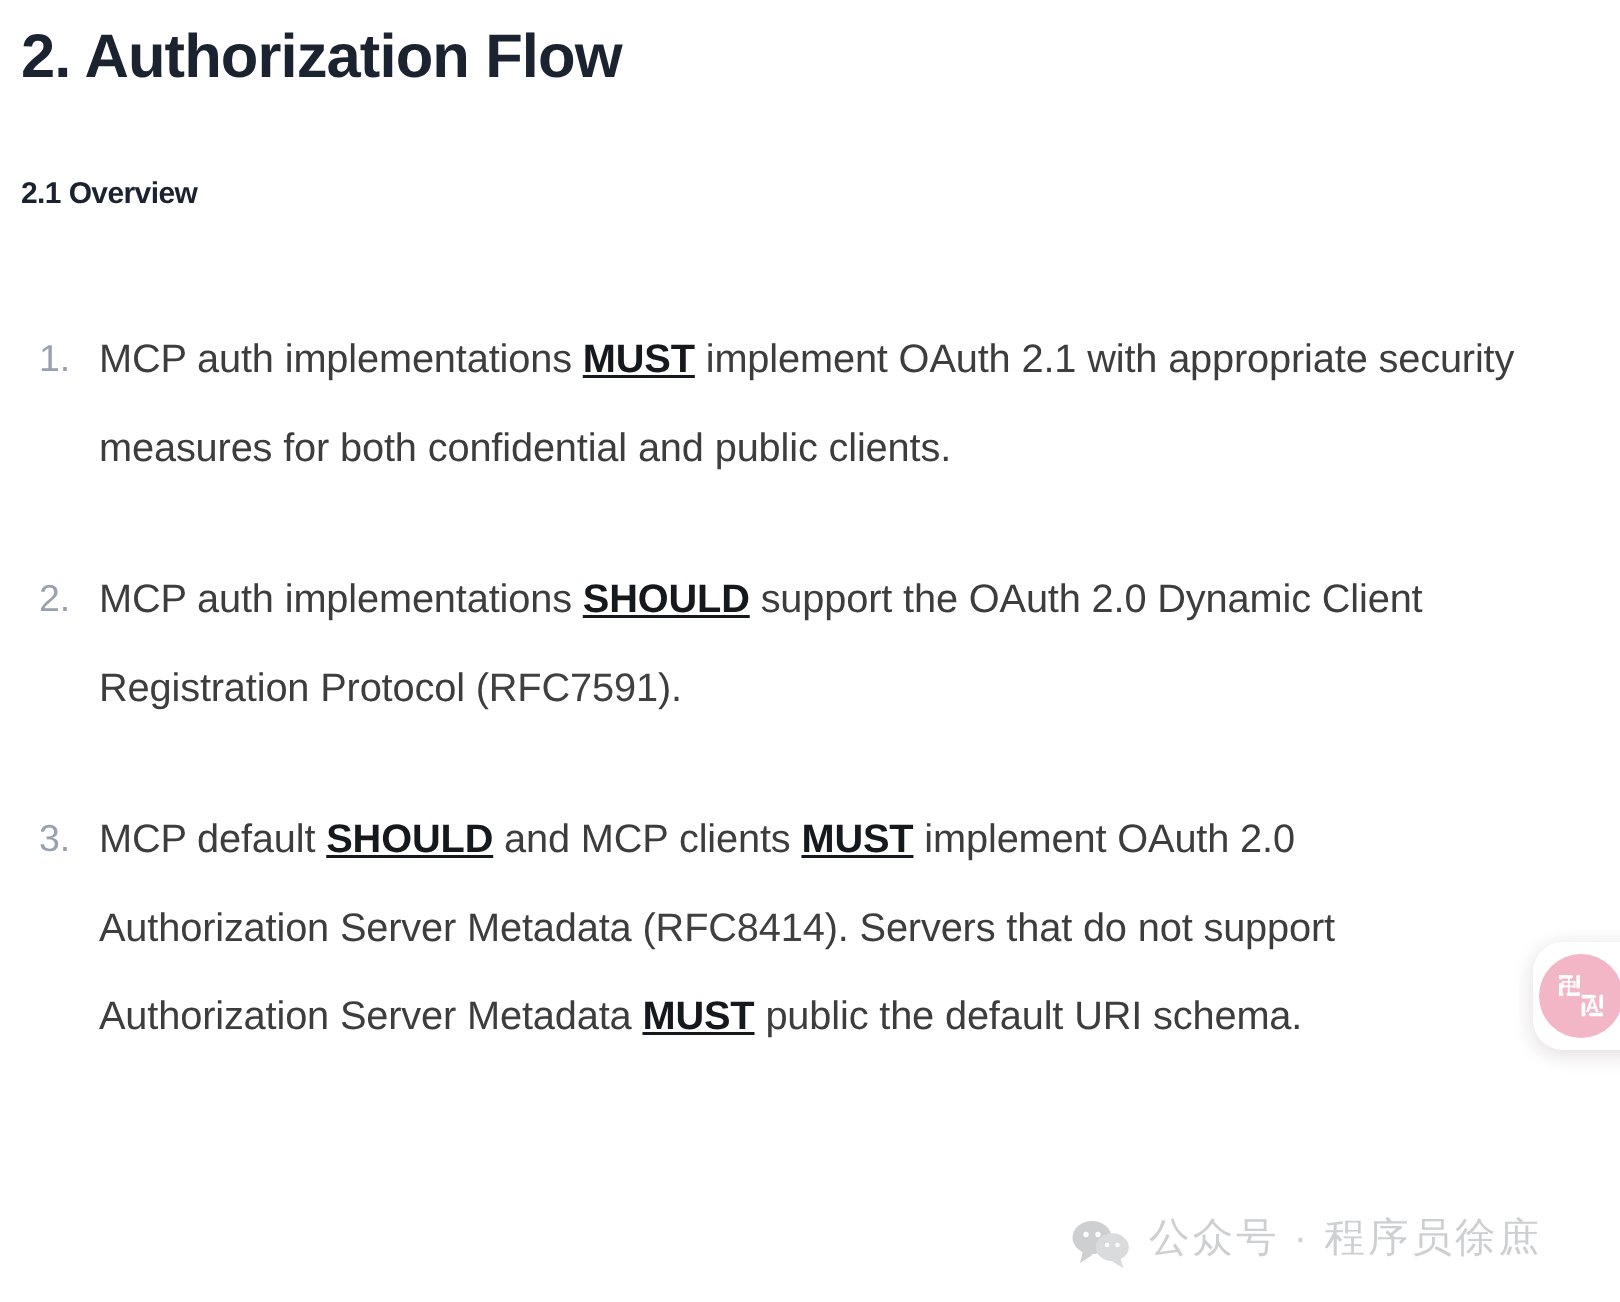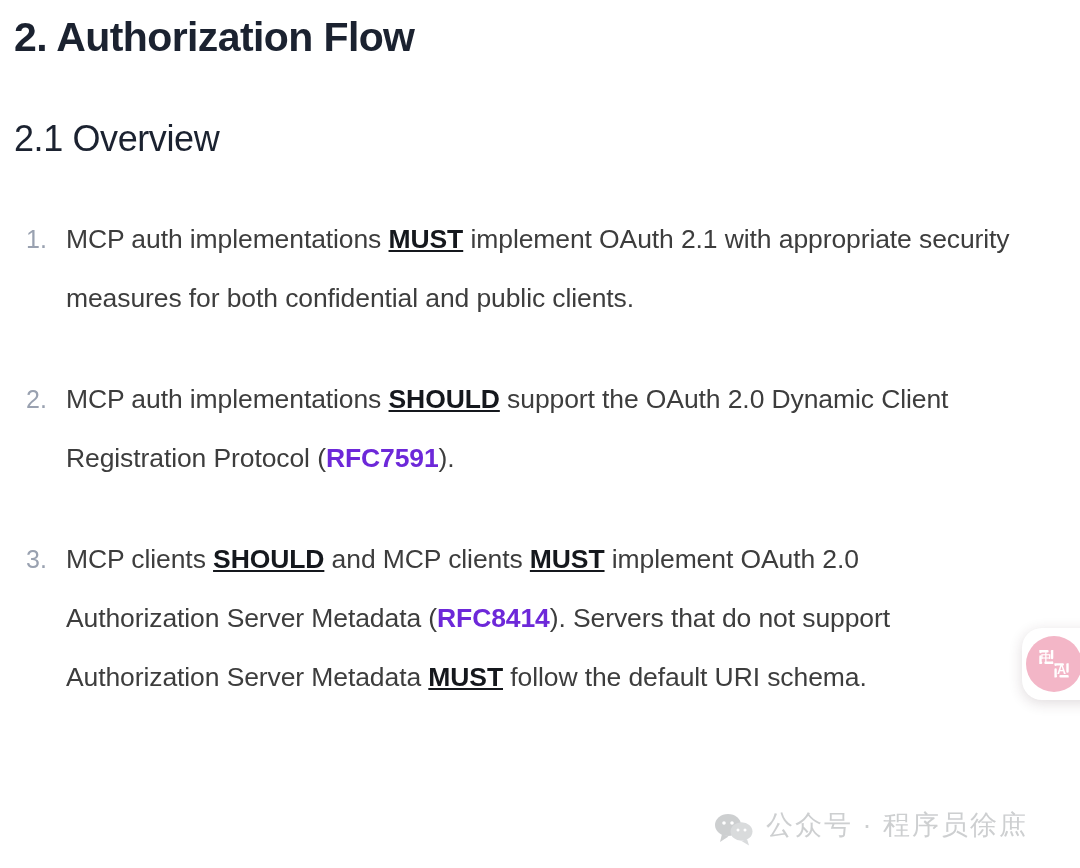--- a/index.html
+++ b/index.html
@@ -34,22 +34,22 @@
     letter-spacing: -0.6px;
     color: #1b2230;
     line-height: 1.15;
     white-space: nowrap;
   }
   .h-sub {
     margin: 0;
     position: absolute;
     left: 14px;
     top: 118px;
-    font-size: 36px;
-    font-weight: 400;
+    font-size: 20px;
+    font-weight: 700;
     letter-spacing: -0.4px;
     color: #1b2230;
     line-height: 1.15;
     white-space: nowrap;
   }
 
   
   .ol-wrap {
     position: absolute;
     left: 14px;
@@ -81,22 +81,22 @@
     color: #3d3d3d;
     letter-spacing: -0.1px;
     max-width: 945px;
   }
   .li-body b {
     font-weight: 700;
     color: #15181d;
     text-decoration: underline;
   }
   .li-body .rfc {
-    font-weight: 700;
-    color: #6d28d9;
+    font-weight: 400;
+    color: #404040;
   }
 
   
   .translate-card {
     position: absolute;
     right: -14px;
     top: 628px;
     width: 72px;
     height: 72px;
     background: #ffffff;
@@ -154,21 +154,21 @@
       <li class="li-row">
         <span class="li-marker">1.</span>
         <span class="li-body"><span>MCP auth implementations </span><b>MUST</b><span> implement OAuth 2.1 with appropriate security measures for both confidential and public clients.</span></span>
       </li>
       <li class="li-row">
         <span class="li-marker">2.</span>
         <span class="li-body"><span>MCP auth implementations </span><b>SHOULD</b><span> support the OAuth 2.0 Dynamic Client Registration Protocol (</span><span class="rfc">RFC7591</span><span>).</span></span>
       </li>
       <li class="li-row">
         <span class="li-marker">3.</span>
-        <span class="li-body"><span>MCP clients </span><b>SHOULD</b><span> and MCP clients </span><b>MUST</b><span> implement OAuth 2.0 Authorization Server Metadata (</span><span class="rfc">RFC8414</span><span>). Servers that do not support Authorization Server Metadata </span><b>MUST</b><span> follow the default URI schema.</span></span>
+        <span class="li-body"><span>MCP default </span><b>SHOULD</b><span> and MCP clients </span><b>MUST</b><span> implement OAuth 2.0 Authorization Server Metadata (</span><span class="rfc">RFC8414</span><span>). Servers that do not support Authorization Server Metadata </span><b>MUST</b><span> public the default URI schema.</span></span>
       </li>
     </ol>
 
   <div class="translate-card">
     <button class="translate-btn">
       <span>
         <svg width="34" height="34" viewBox="0 0 34 34" aria-hidden="true">
 
           <path d="M3.5 4.2 h11.6 v11.6 h-11.6 z" fill="none" stroke="#ffffff" stroke-width="2.4" stroke-linecap="round" stroke-dasharray="7 4.4"></path>
           <text x="9.3" y="13.6" font-family="'DejaVu Sans', sans-serif" font-size="10.5" font-weight="700" fill="#ffffff" text-anchor="middle">中</text>

